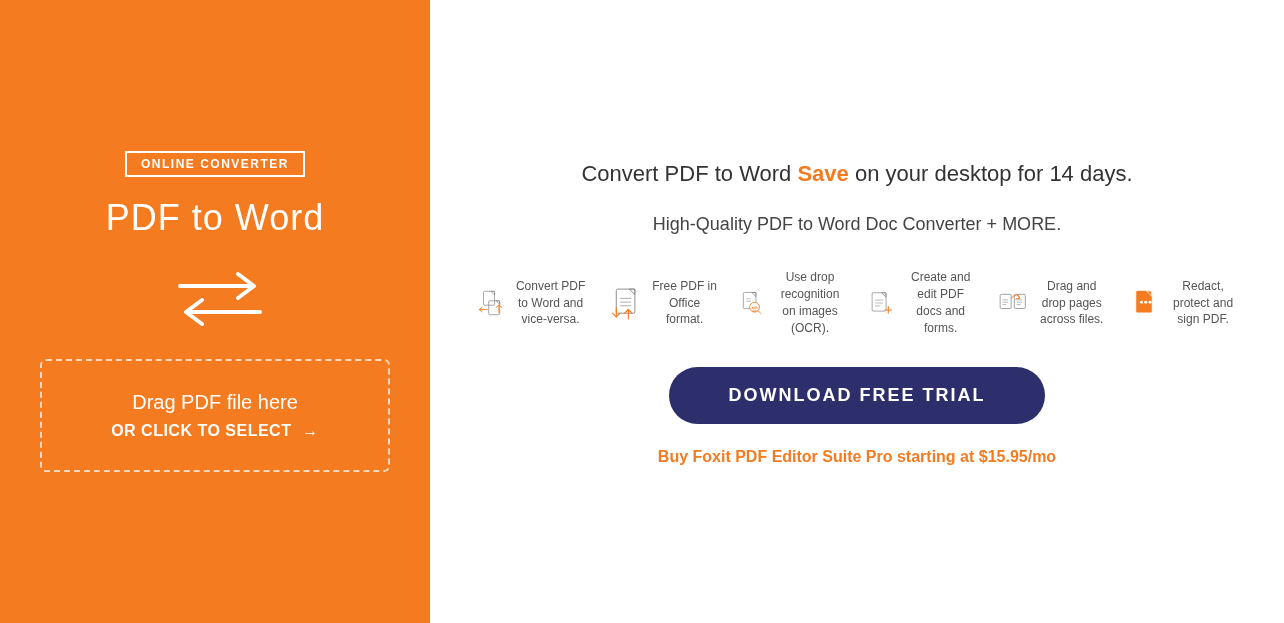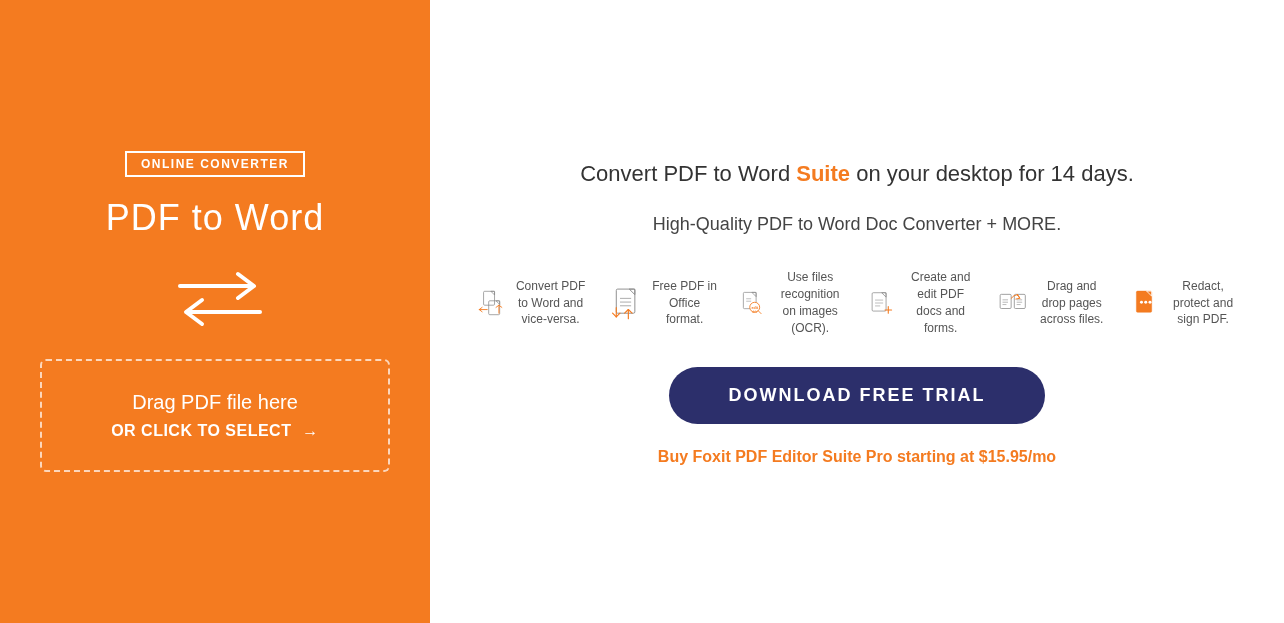--- a/index.html
+++ b/index.html
@@ -196,21 +196,21 @@
     <span class="click-select">
       <span>OR CLICK TO SELECT</span>
       <span class="arrow-right-inline">→</span>
     </span>
   </div>
 
 </div>
 
 <div class="right-panel">
   <div class="headline">
-    <span>Convert PDF to Word </span><span class="free">Suite</span><span> on your desktop for 14 days.</span>
+    <span>Convert PDF to Word </span><span class="free">Save</span><span> on your desktop for 14 days.</span>
   </div>
   <div class="sub-headline">High-Quality PDF to Word Doc Converter + MORE.</div>
 
   <div class="features-row">
 
     <div class="feature-item">
       <svg class="feature-icon" viewBox="0 0 80 80" xmlns="http://www.w3.org/2000/svg">
         <rect x="18" y="8" width="30" height="38" rx="3" fill="none" stroke="#888" stroke-width="2"></rect>
         <polyline points="38,8 48,8 48,18" fill="none" stroke="#888" stroke-width="2"></polyline>
         <line x1="38" y1="8" x2="48" y2="18" stroke="#888" stroke-width="2"></line>
@@ -249,21 +249,21 @@
         <polyline points="42,10 54,10 54,22" fill="none" stroke="#888" stroke-width="2"></polyline>
         <line x1="42" y1="10" x2="54" y2="22" stroke="#888" stroke-width="2"></line>
 
         <circle cx="50" cy="52" r="14" fill="white" stroke="#F47B20" stroke-width="2.5"></circle>
         <text x="50" y="57" text-anchor="middle" font-size="10" fill="#F47B20" font-weight="bold">edit</text>
         <text x="50" y="67" text-anchor="middle" font-size="8" fill="#F47B20">able</text>
         <line x1="60" y1="62" x2="68" y2="70" stroke="#F47B20" stroke-width="2.5" stroke-linecap="round"></line>
         <line x1="26" y1="28" x2="40" y2="28" stroke="#888" stroke-width="1.5"></line>
         <line x1="26" y1="35" x2="40" y2="35" stroke="#888" stroke-width="1.5"></line>
       </svg>
-      <span class="feature-label">Use files recognition on images (OCR).</span>
+      <span class="feature-label">Use drop recognition on images (OCR).</span>
     </div>
 
     <div class="feature-item">
       <svg class="feature-icon" viewBox="0 0 80 80" xmlns="http://www.w3.org/2000/svg">
         <rect x="14" y="12" width="38" height="50" rx="3" fill="none" stroke="#888" stroke-width="2"></rect>
         <polyline points="40,12 52,12 52,24" fill="none" stroke="#888" stroke-width="2"></polyline>
         <line x1="40" y1="12" x2="52" y2="24" stroke="#888" stroke-width="2"></line>
         <line x1="22" y1="32" x2="44" y2="32" stroke="#888" stroke-width="1.5"></line>
         <line x1="22" y1="40" x2="44" y2="40" stroke="#888" stroke-width="1.5"></line>
         <line x1="22" y1="48" x2="36" y2="48" stroke="#888" stroke-width="1.5"></line>

